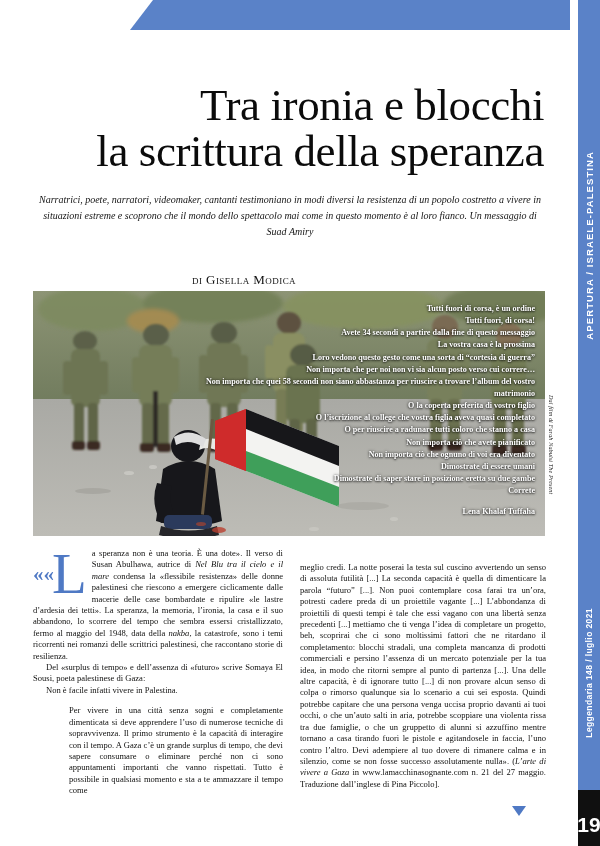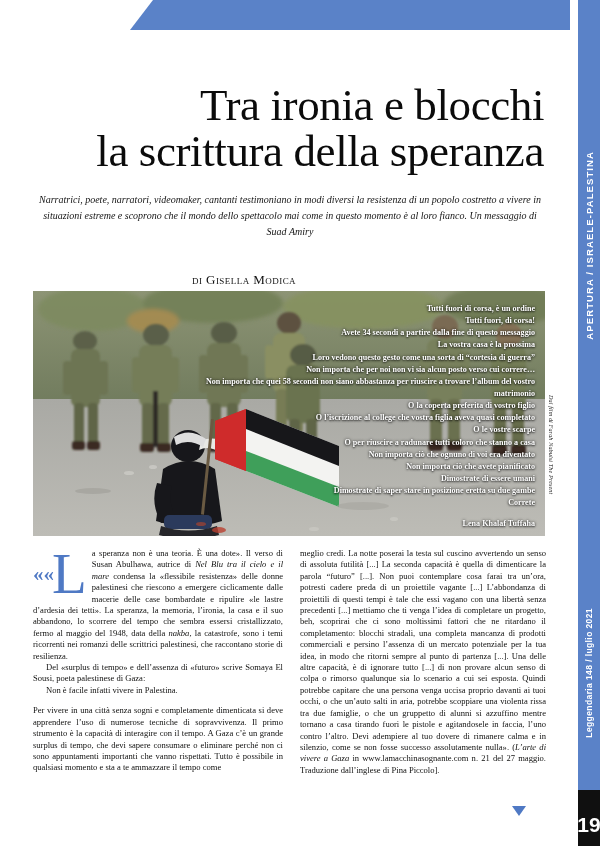--- a/index.html
+++ b/index.html
@@ -141,26 +141,26 @@
   
   .col{
     position:absolute;top:548px;
     font-size:8.55px;
     line-height:1.335;
     color:#10100f;
     text-align:justify;
     hyphens:auto;
   }
   .col-left{left:33px;width:250px;}
-  .col-right{left:300px;width:246px;}
+  .col-right{left:300px;width:246px;margin-top:14px;}
   .col p{margin:0;text-indent:13px;}
   .col p.noindent{text-indent:0;}
   .col p.first{text-indent:0;}
   .col .quoteblock{margin-top:9px;}
-  .col .quoteblock p{text-indent:0;}
+  .col .quoteblock p{text-indent:0;margin-left:36px;}
 
   
   .dropwrap{position:relative;}
   .guillemet{
     position:absolute;left:0;top:16px;
     color:#4f79c4;
     font-size:21px;
     font-weight:bold;
     line-height:1;
   }
@@ -351,24 +351,23 @@
     <div class="poem">
       <span class="ln">Tutti fuori di corsa, è un ordine</span>
       <span class="ln">Tutti fuori, di corsa!</span>
       <span class="ln">Avete 34 secondi a partire dalla fine di questo messaggio</span>
       <span class="ln">La vostra casa è la prossima</span>
       <span class="ln">Loro vedono questo gesto come una sorta di “cortesia di guerra”</span>
       <span class="ln">Non importa che per noi non vi sia alcun posto verso cui correre…</span>
       <span class="ln">Non importa che quei 58 secondi non siano abbastanza per riuscire a trovare l’album del vostro matrimonio</span>
       <span class="ln">O la coperta preferita di vostro figlio</span>
       <span class="ln">O l’iscrizione al college che vostra figlia aveva quasi completato</span>
-      <span class="ln">O le vostre scarpe</span>
       <span class="ln">O per riuscire a radunare tutti coloro che stanno a casa</span>
+      <span class="ln">Non importa ciò che avete pianificato</span>
       <span class="ln">Non importa ciò che ognuno di voi era diventato</span>
-      <span class="ln">Non importa ciò che avete pianificato</span>
       <span class="ln">Dimostrate di essere umani</span>
       <span class="ln">Dimostrate di saper stare in posizione eretta su due gambe</span>
       <span class="ln">Correte</span>
       <span class="author">Lena Khalaf Tuffaha</span>
 
     </div>
   </div>
 
   <div class="photo-credit">
     <span>Dal film di Farah Nabulsi The Present</span>

